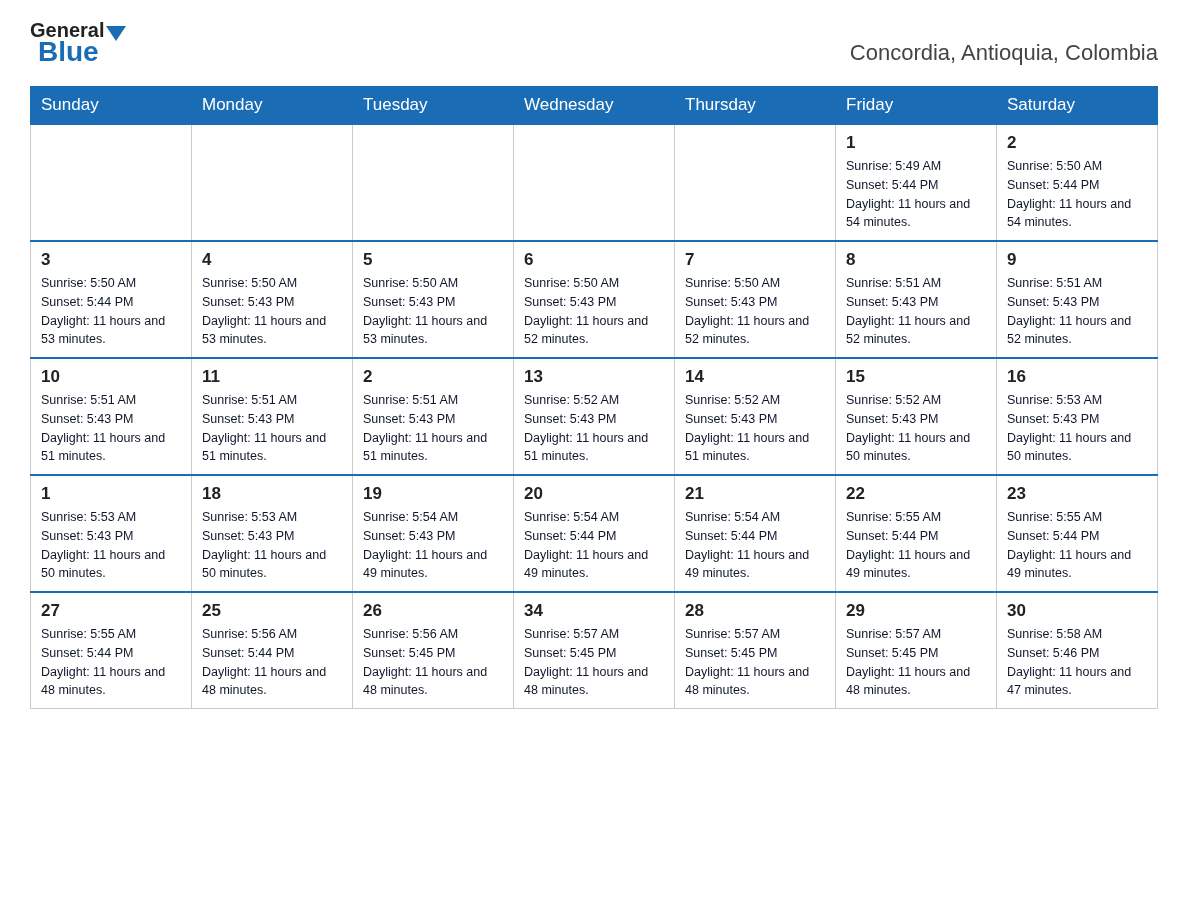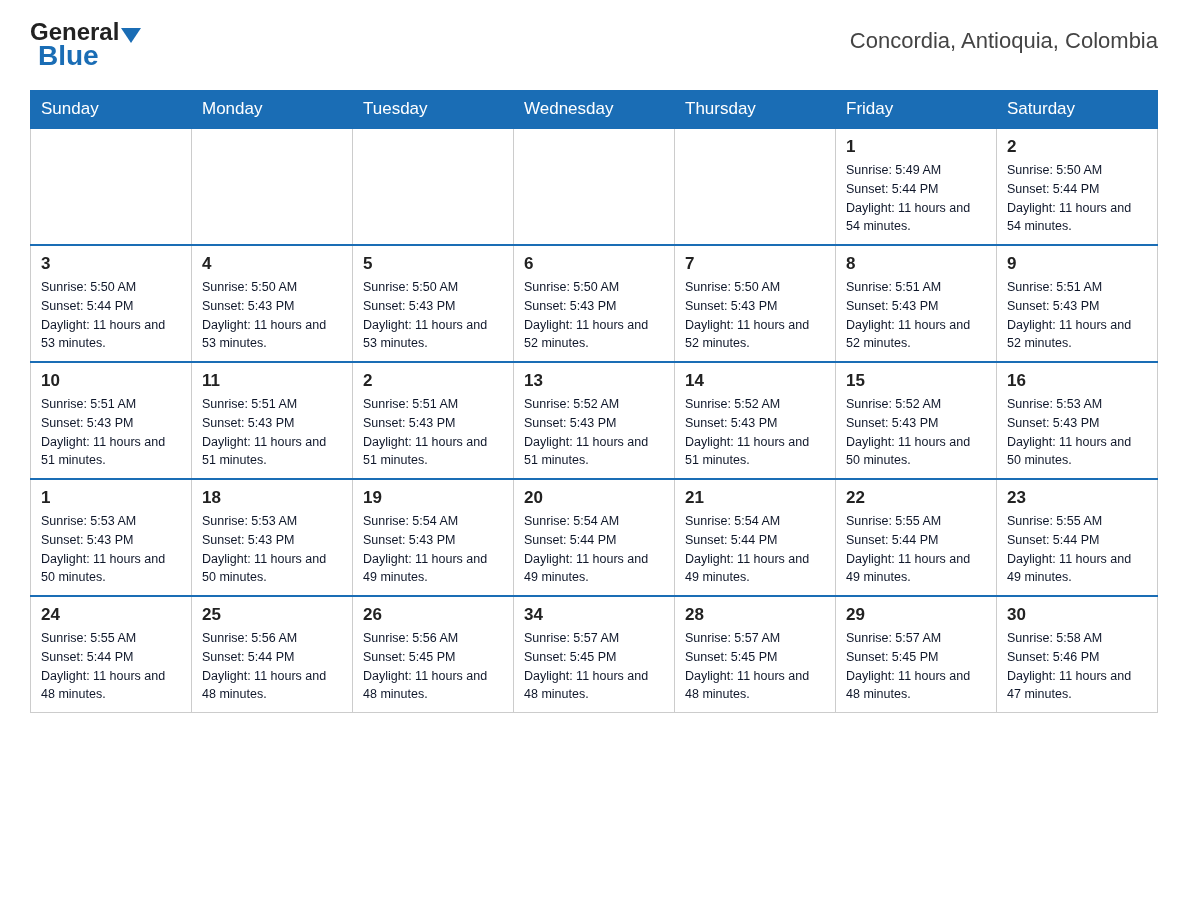--- a/index.html
+++ b/index.html
@@ -11,38 +11,38 @@
       min-height: 918px;
       padding: 20px 30px;
     }
     .header-area {
       display: flex;
       justify-content: space-between;
       align-items: flex-start;
       margin-bottom: 18px;
     }
     .logo-text {
-      font-size: 24px;
+      font-size: 20px;
       font-weight: bold;
       color: #222;
       line-height: 1;
     }
     .title-area {
       text-align: right;
     }
     .month-title {
       font-size: 52px;
       font-weight: bold;
       color: #222;
       line-height: 1.1;
     }
     .location-title {
       font-size: 22px;
       color: #444;
-      margin-top: 8px;
+      margin-top: 20px;
     }
     .calendar-table {
       width: 100%;
       border-collapse: collapse;
     }
     .calendar-table thead tr th {
       background-color: #1a6db5;
       color: #fff;
       font-size: 17px;
       font-weight: normal;
@@ -234,21 +234,21 @@
           <div class="day-number">22</div>
           <div class="day-info">Sunrise: 5:55 AM<br>Sunset: 5:44 PM<br>Daylight: 11 hours and 49 minutes.</div>
         </td>
         <td>
           <div class="day-number">23</div>
           <div class="day-info">Sunrise: 5:55 AM<br>Sunset: 5:44 PM<br>Daylight: 11 hours and 49 minutes.</div>
         </td>
       </tr>
       <tr>
         <td>
-          <div class="day-number">24</div>
+          <div class="day-number">27</div>
           <div class="day-info">Sunrise: 5:55 AM<br>Sunset: 5:44 PM<br>Daylight: 11 hours and 48 minutes.</div>
         </td>
         <td>
           <div class="day-number">25</div>
           <div class="day-info">Sunrise: 5:56 AM<br>Sunset: 5:44 PM<br>Daylight: 11 hours and 48 minutes.</div>
         </td>
         <td>
           <div class="day-number">26</div>
           <div class="day-info">Sunrise: 5:56 AM<br>Sunset: 5:45 PM<br>Daylight: 11 hours and 48 minutes.</div>
         </td>

